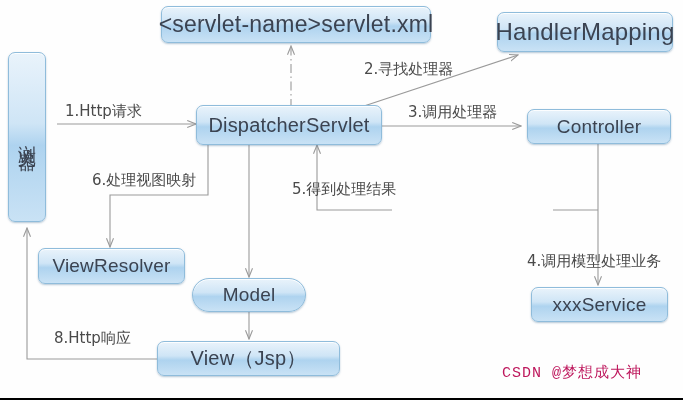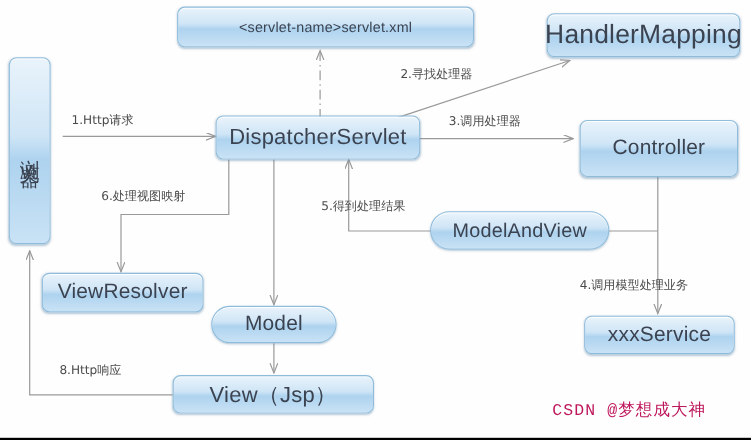--- a/index.html
+++ b/index.html
@@ -49,21 +49,21 @@
     writing-mode:vertical-rl;
     text-orientation:upright;
     letter-spacing:5px;
     line-height:1;
   }
 
   
   .elabel{
     position:absolute;
     color:#4a4a4a;
-    font-size:11px;
+    font-size:15px;
     white-space:nowrap;
     line-height:1;
   }
   .elabel.cn{font-family:"DejaVu Sans","Liberation Sans",sans-serif;}
 
   .watermark{
     position:absolute;
     color:#be185d;
     font-size:15px;
     white-space:nowrap;
@@ -104,39 +104,36 @@
       <path d="M249,312 L249,339" marker-end="url(#arw)"></path>
 
       <path d="M157,359 L27,359 L27,228" marker-end="url(#arw)"></path>
     </g>
   </svg>
 
   <div class="node vertical" style="left:8px;top:52px;width:38px;height:170px;font-size:18px;">
     <span>浏览器</span>
   </div>
 
-  <div class="node" style="left:161px;top:6px;width:270px;height:37px;font-size:13px;">
+  <div class="node" style="left:161px;top:6px;width:270px;height:37px;font-size:23px;">
     <span>&lt;servlet-name&gt;servlet.xml</span>
   </div>
 
   <div class="node" style="left:497px;top:12px;width:176px;height:40px;font-size:24px;">
     <span>HandlerMapping</span>
   </div>
 
   <div class="node" style="left:196px;top:105px;width:186px;height:40px;font-size:20px;align-items:center;">
     <span>DispatcherServlet</span>
   </div>
 
-  <div class="node" style="left:527px;top:109px;width:144px;height:52px;font-size:19px;">
+  <div class="node" style="left:527px;top:109px;width:144px;height:35px;font-size:19px;">
     <span>Controller</span>
   </div>
 
-  <div class="node pill" style="left:391px;top:192px;width:163px;height:35px;font-size:18px;">
-    <span>ModelAndView</span>
-  </div>
 
   <div class="node" style="left:38px;top:248px;width:147px;height:36px;font-size:19px;">
     <span>ViewResolver</span>
   </div>
 
   <div class="node" style="left:531px;top:287px;width:137px;height:35px;font-size:19px;">
     <span>xxxService</span>
   </div>
 
   <div class="node pill" style="left:192px;top:278px;width:114px;height:34px;font-size:19px;">

